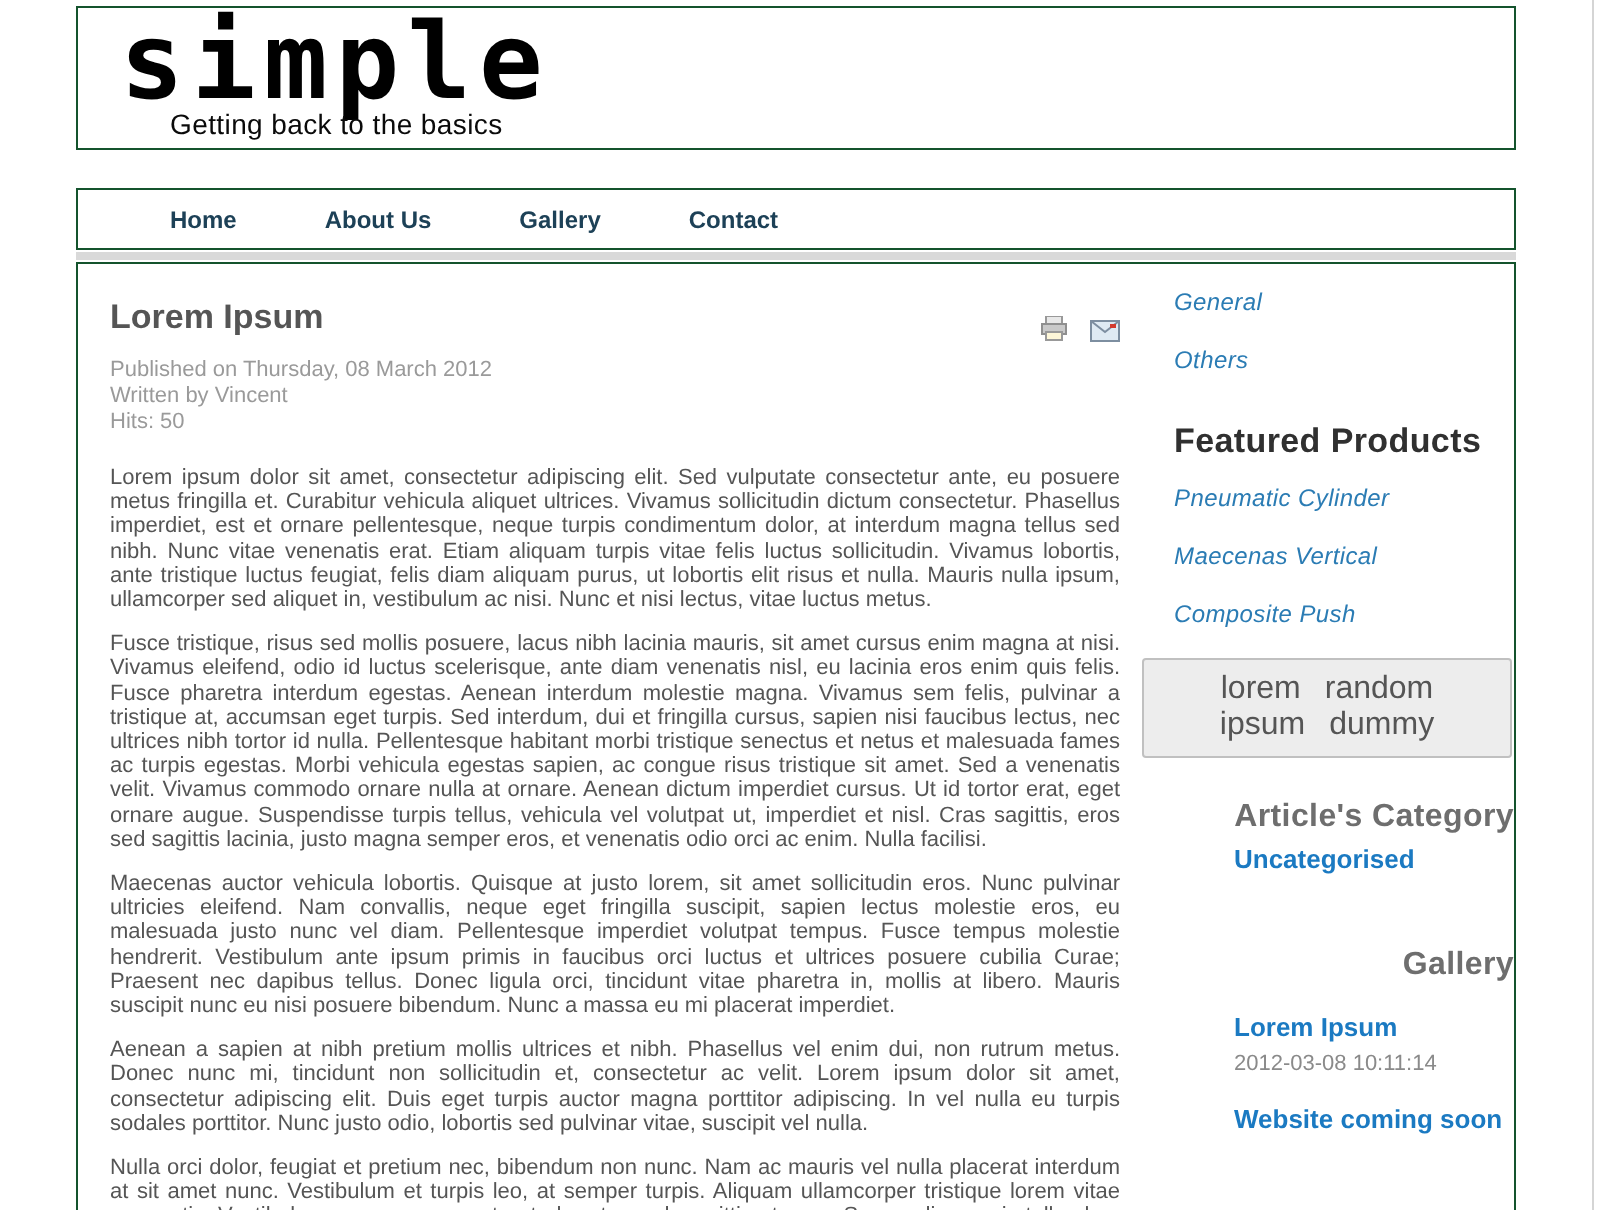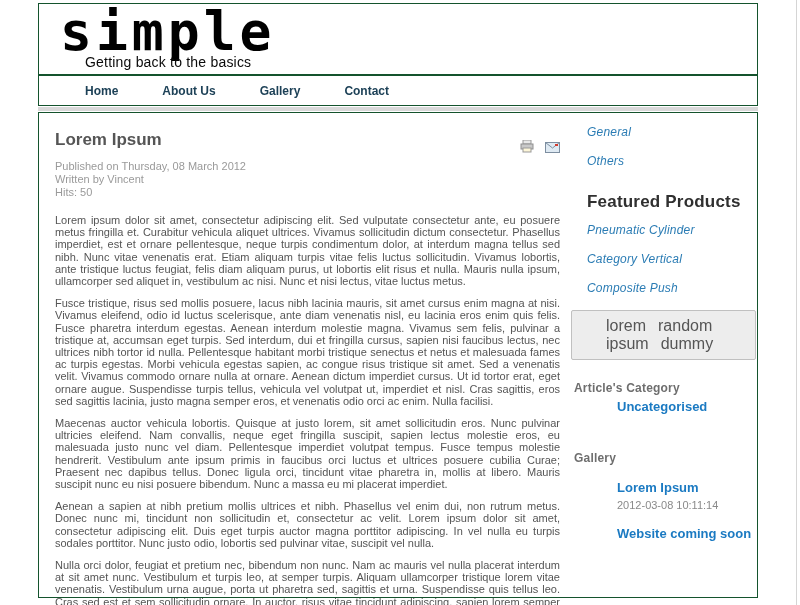--- a/index.html
+++ b/index.html
@@ -11,21 +11,21 @@
   .box { background:#fff; border:1px solid #14532d; }
 
   
   .header-box { margin-top:3px; height:72px; overflow:hidden; }
   .logo { font-family:"DejaVu Sans Mono","Liberation Mono",monospace;
     font-weight:bold; font-size:53px; line-height:48px; letter-spacing:4px;
     color:#000; margin:4px 0 0 21px; }
   .tagline { font-size:14px; color:#0a0a0a; margin:-2px 0 0 46px; letter-spacing:0.2px; }
 
   
-  .nav-box { margin-top:0; height:31px; display:flex; align-items:center;
+  .nav-box { margin-top:19px; height:31px; display:flex; align-items:center;
     padding-left:46px; }
   .nav-item { font-size:12px; font-weight:bold; color:#1d4157; margin-right:44px;
     cursor:pointer; text-decoration:none; }
 
   .divider-strip { margin-top:1px; height:4px; background:#d9d9d9; }
 
   
   .main-box { margin-top:1px; height:486px; display:flex; flex-direction:column; }
   .main-row { flex:1; display:flex; }
 
@@ -40,25 +40,25 @@
   .article-body p:first-child { margin-top:15px; }
 
   
   .sidebar-col { width:186px; padding-top:12px; }
   .side-heading { font-size:17px; font-weight:bold; color:#303030;
     margin:0 0 11px 16px; letter-spacing:0.2px; }
   .side-heading.spaced { margin-top:24px; }
   .side-link { display:block; font-size:12px; color:#2b7cb4; margin:0 0 15px 16px;
     cursor:pointer; letter-spacing:0.2px;font-style:italic; }
   .tagcloud-box { margin-right:1px; background:#ededed; border:1px solid #c0c0c0;
-    border-radius:2px; padding:6px 28px; text-align:left; }
+    border-radius:2px; padding:6px 28px; text-align:center; }
   .cloud-tag { display:inline-block; font-size:16px; color:#555; margin:0 6px;
     line-height:18px; cursor:pointer; }
-  .side-label { font-size:12px; font-weight:bold; color:#6e6e6e; margin-left:3px;
-    letter-spacing:0.2px; }
+  .side-label { font-size:16px; font-weight:bold; color:#6e6e6e; margin-left:3px;
+    letter-spacing:0.2px;text-align:right; }
   .label-category { margin-top:21px; }
   .label-articles { margin-top:37px; }
   .category-link { display:block; margin:4px 0 0 46px; font-size:13px;
     font-weight:bold; color:#1b7ac2; cursor:pointer; }
   .side-article { margin:13px 0 0 46px; }
   .side-article-title { font-size:13px; font-weight:bold; color:#1b7ac2;
     cursor:pointer; }
   .side-article-date { font-size:11px; color:#8a8a8a; margin-top:3px; }
 
   .footer-bar { height:6px; background:#ababab; margin:0 2px 7px 2px; }
@@ -120,21 +120,21 @@
 
       </div>
 
       <div class="sidebar-col">
 
         <a class="side-link">General</a>
         <a class="side-link">Others</a>
 
         <div class="side-heading spaced">Featured Products</div>
         <a class="side-link">Pneumatic Cylinder</a>
-        <a class="side-link">Category Vertical</a>
+        <a class="side-link">Maecenas Vertical</a>
         <a class="side-link">Composite Push</a>
 
         <div class="tagcloud-box">
           <a class="cloud-tag">lorem</a><a class="cloud-tag">random</a><a class="cloud-tag">ipsum</a><a class="cloud-tag">dummy</a>
         </div>
 
         <div class="side-label label-category">Article's Category</div>
         <a class="category-link">Uncategorised</a>
 
         <div class="side-label label-articles">Gallery</div>

